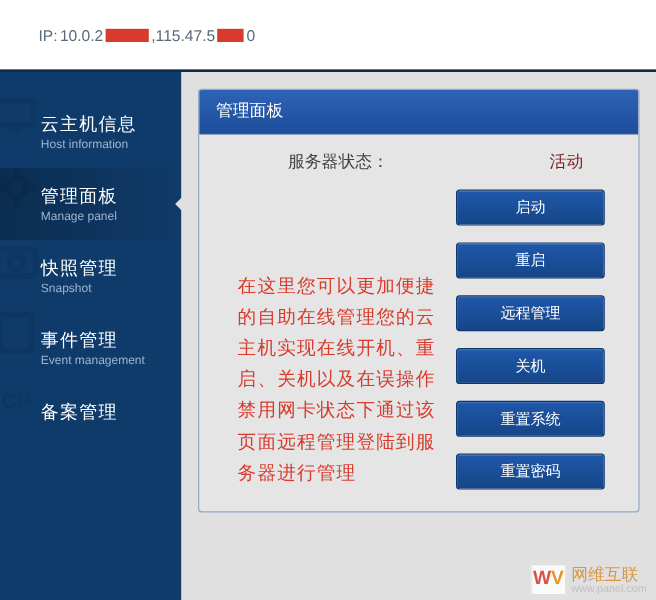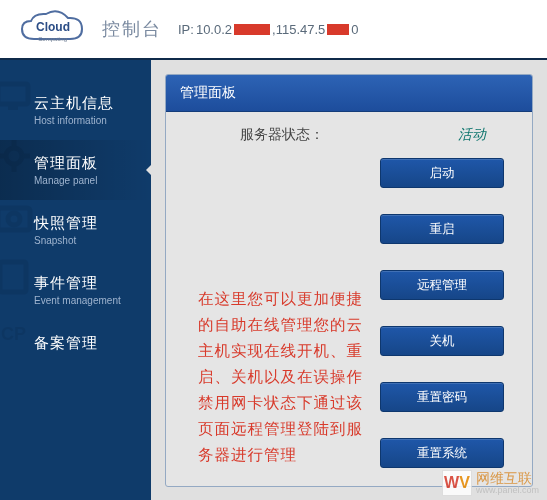--- a/index.html
+++ b/index.html
@@ -106,40 +106,40 @@
     padding: 14px 0 18px 0;
   }
   .status-row {
     display: flex;
     align-items: center;
     justify-content: space-between;
     padding: 0 46px 0 74px;
     margin-bottom: 14px;
   }
   .status-key { color: #444; font-size: 14px; }
-  .status-val { color: #0f766e; font-size: 14px; font-style: italic; }
+  .status-val { color: #7f1d1d; font-size: 14px; }
 
   .cols {
     display: flex;
     padding: 0 20px;
     align-items: flex-end;
   }
   .desc {
     flex: 1;
     color: #d83a2b;
     font-size: 15.5px;
     line-height: 26px;
     padding: 2px 4px 0 12px;
     letter-spacing: 1px;
   }
   .btns {
     width: 132px;
     display: flex;
     flex-direction: column;
-    gap: 26px;
+    gap: 14px;
     padding-right: 8px;
   }
   .act-btn {
     background: linear-gradient(#1f57a9, #164688);
     color: #fff;
     border: 1px solid #0e376e;
     border-radius: 3px;
     height: 30px;
     font-size: 12.5px;
     cursor: pointer;
@@ -168,28 +168,20 @@
   }
   .wm-badge .w1 { color: #d83a2b; }
   .wm-badge .w2 { color: #e88a00; }
   .wm-text { font-size: 14px; color: #d88a2a; line-height: 1.05; }
   .wm-sub  { font-size: 9px; color: #bbb; }
 </style>
 </head>
 <body>
 
 <div class="topbar">
-  <div class="logo-wrap">
-    <svg class="logo-svg" viewBox="0 0 78 40">
-      <path d="M18 30 Q6 30 6 20 Q6 12 15 12 Q18 4 30 5 Q42 -2 52 9 Q66 8 66 20 Q66 30 54 30 Z" fill="none" stroke="#4f6da0" stroke-width="2"></path>
-      <text x="20" y="22" font-size="12" fill="#2b4d86" font-weight="bold">Cloud</text>
-      <text x="22" y="32" font-size="6" fill="#6a7a90">Computing</text>
-    </svg>
-    <span class="logo-title">控制台</span>
-  </div>
   <div class="ip-line">
     <span>IP:</span>
     <span>10.0.2</span>
     <span class="ip-red a"></span>
     <span>,115.47.5</span>
     <span class="ip-red b"></span>
     <span>0</span>
   </div>
 </div>
 
@@ -251,22 +243,22 @@
           <span class="status-key">服务器状态：</span>
           <span class="status-val">活动</span>
         </div>
         <div class="cols">
           <div class="desc">在这里您可以更加便捷的自助在线管理您的云主机实现在线开机、重启、关机以及在误操作禁用网卡状态下通过该页面远程管理登陆到服务器进行管理</div>
           <div class="btns">
             <button class="act-btn">启动</button>
             <button class="act-btn">重启</button>
             <button class="act-btn">远程管理</button>
             <button class="act-btn">关机</button>
+            <button class="act-btn">重置系统</button>
             <button class="act-btn">重置密码</button>
-            <button class="act-btn">重置系统</button>
           </div>
         </div>
       </div>
     </div>
 
     <div class="watermark">
       <div class="wm-badge">
         <span class="w1">W</span>
           <span class="w2">V</span>
       </div>

